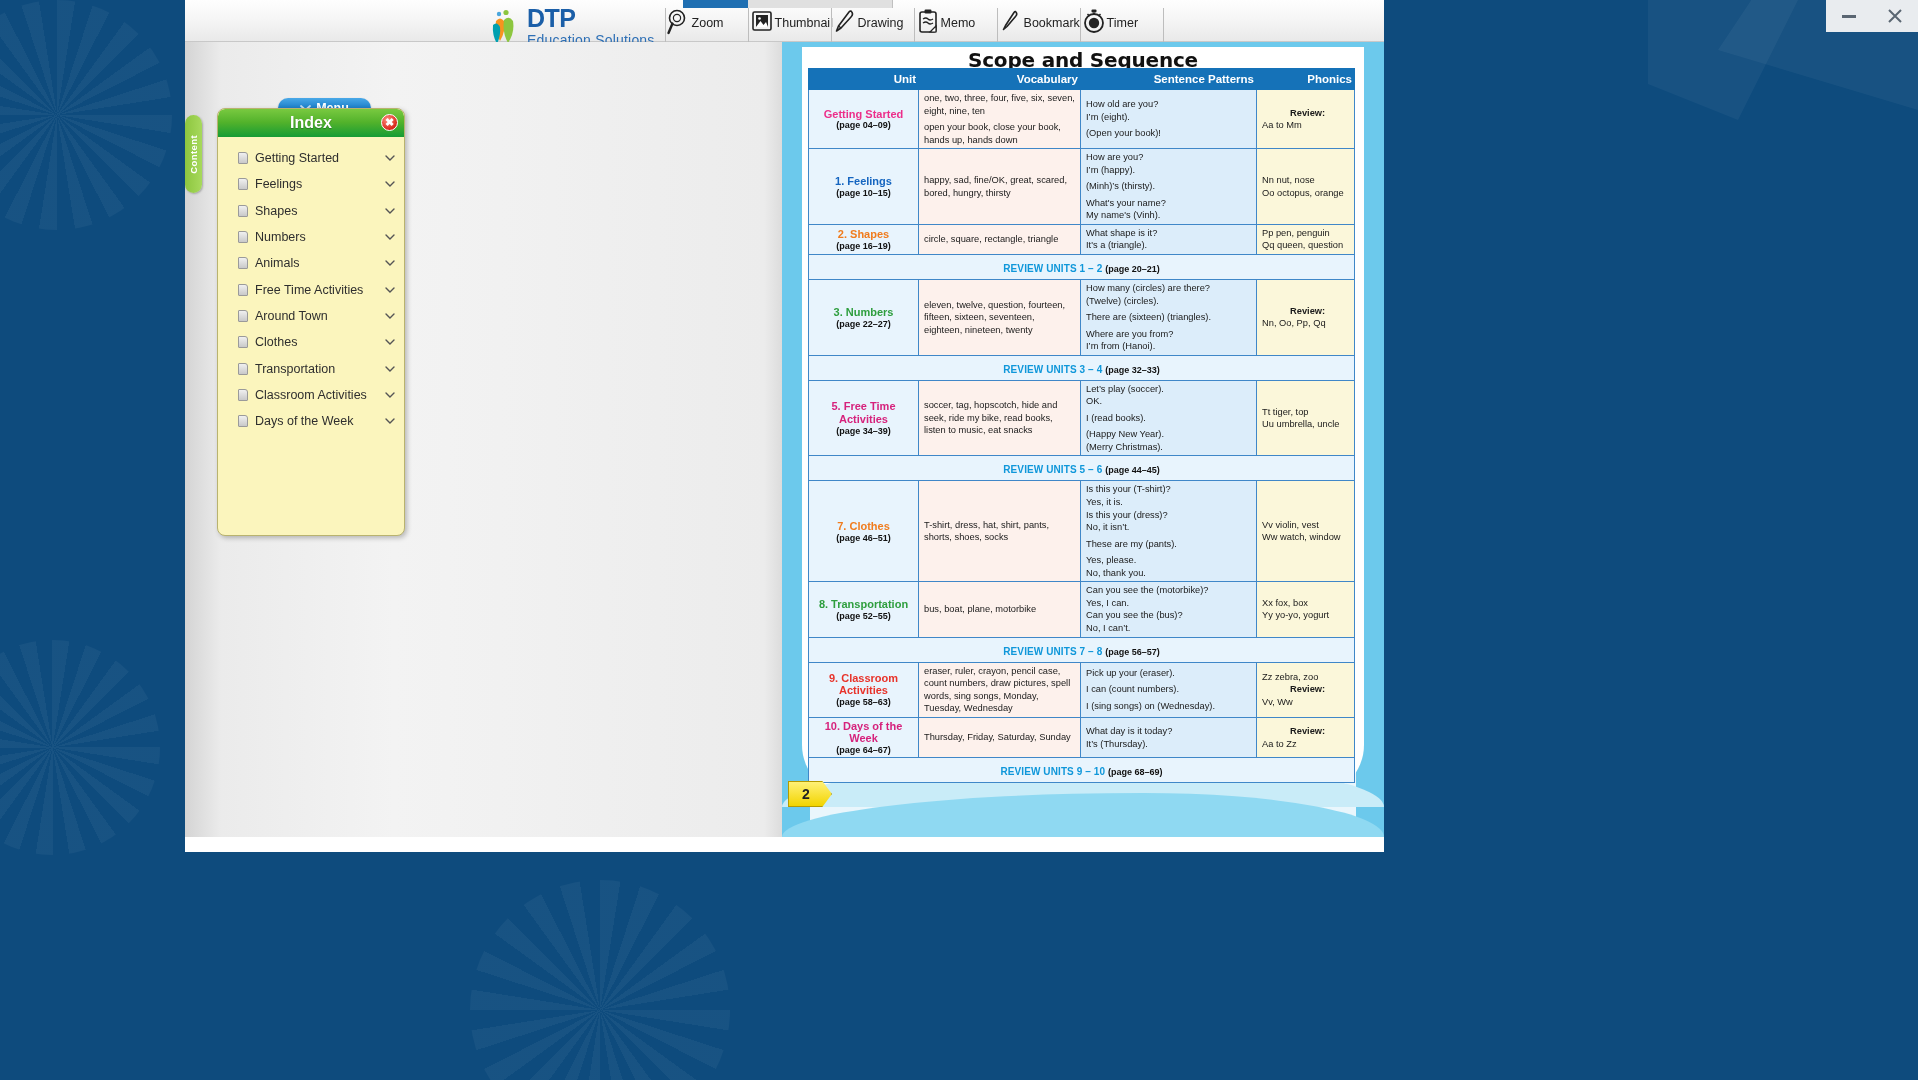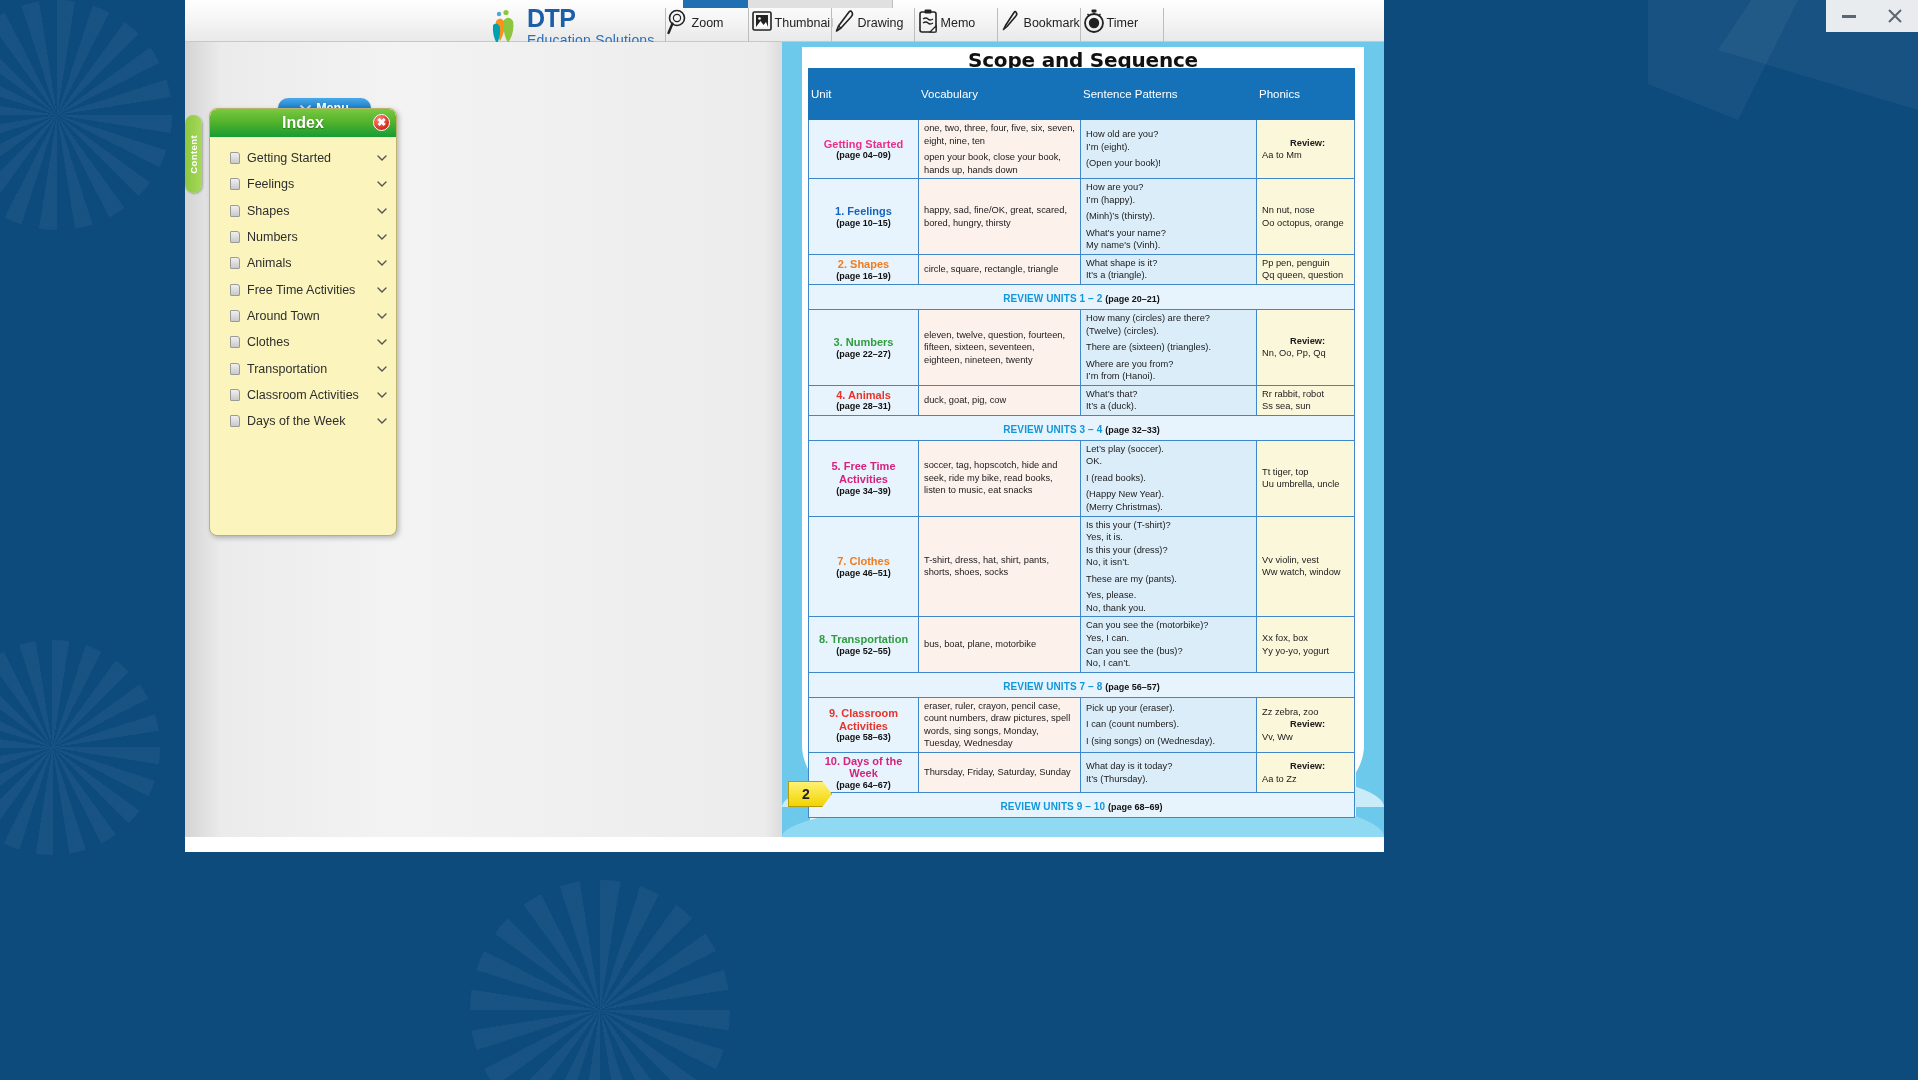--- a/index.html
+++ b/index.html
@@ -155,23 +155,23 @@
   }
   .scope-table th, .scope-table td {
     border: 1px solid #3f87c8;
     vertical-align: middle;
     padding: 2px 5px;
   }
   .scope-table thead th {
     background: #1572b8;
     color: #ffffff;
     font-size: 11.5px;
-    font-weight: normal;
-    text-align: left;
-    padding: 19px 2px;
+    font-weight: bold;
+    text-align: right;
+    padding: 4px 2px;
     border-color: #1572b8;
     border-left: 1px solid #8fc3e6;
   }
   .scope-table thead th:first-child { border-left: 1px solid #1572b8; }
 
   col.c-unit  { width: 110px; }
   col.c-vocab { width: 162px; }
   col.c-sent  { width: 176px; }
   col.c-phon  { width: 98px; }
 
@@ -233,21 +233,21 @@
     background: linear-gradient(to bottom,#4aa9e8 0%, #1d7fc9 50%, #0f63a8 100%);
     border-radius: 11px;
     display: flex; align-items: center; justify-content: center;
     gap: 5px;
     cursor: pointer;
     box-shadow: 0 1px 2px rgba(0,0,0,0.3);
   }
   .menu-tab .lbl { color: #fff; font-size: 12.5px; font-weight: bold; }
 
   .index-panel {
-    position: absolute; left: 24px; top: 66px;
+    position: absolute; left: 32px; top: 66px;
     width: 188px; height: 428px;
     background: #fbf5bd;
     border: 1px solid #b9b36f;
     border-radius: 8px;
     box-shadow: 2px 2px 5px rgba(0,0,0,0.25);
     overflow: hidden;
   }
   .index-head {
     position: relative;
     height: 28px;
@@ -521,56 +521,43 @@
               <td class="sent">
                 <div class="cellblock">How many (circles) are there?<br>(Twelve) (circles).</div>
                 <div class="cellblock">There are (sixteen) (triangles).</div>
                 <div class="cellblock">Where are you from?<br>I’m from (Hanoi).</div>
               </td>
               <td class="phon">
                 <div class="phon-head">Review:</div>
                 <div>Nn, Oo, Pp, Qq</div>
               </td>
             </tr>
-            <tr>
-              <td class="unit">
-                <span class="unit-name" style="color: rgb(232, 51, 42);">4. Animals</span>
-                <span class="unit-page">(page 28–31)</span>
-              </td>
-              <td class="vocab">
-                <div class="cellblock">duck, goat, pig, cow</div>
-              </td>
-              <td class="sent">
-                <div class="cellblock">What’s that?<br>It’s a (duck).</div>
-              </td>
-              <td class="phon">
-                <div>Rr rabbit, robot</div>
-                <div>Ss sea, sun</div>
-              </td>
-            </tr>
             <tr class="review">
               <td colspan="4"><span class="review-label">REVIEW UNITS 3 – 4 </span><span class="review-page">(page 32–33)</span></td>
             </tr>
             <tr>
               <td class="unit">
                 <span class="unit-name" style="color: rgb(214, 34, 124);">5. Free Time Activities</span>
                 <span class="unit-page">(page 34–39)</span>
               </td>
               <td class="vocab">
                 <div class="cellblock">soccer, tag, hopscotch, hide and seek, ride my bike, read books, listen to music, eat snacks</div>
               </td>
               <td class="sent">
                 <div class="cellblock">Let’s play (soccer).<br>OK.</div>
                 <div class="cellblock">I (read books).</div>
                 <div class="cellblock">(Happy New Year).<br>(Merry Christmas).</div>
               </td>
               <td class="phon">
                 <div>Tt tiger, top</div>
                 <div>Uu umbrella, uncle</div>
               </td>
+            </tr>
+            <tr class="review">
+              <td colspan="4"><span class="review-label">REVIEW UNITS 5 – 6 </span><span class="review-page">(page 44–45)</span></td>
             </tr>
             <tr>
               <td class="unit">
                 <span class="unit-name" style="color: rgb(240, 124, 30);">7. Clothes</span>
                 <span class="unit-page">(page 46–51)</span>
               </td>
               <td class="vocab">
                 <div class="cellblock">T-shirt, dress, hat, shirt, pants, shorts, shoes, socks</div>
               </td>
               <td class="sent">

